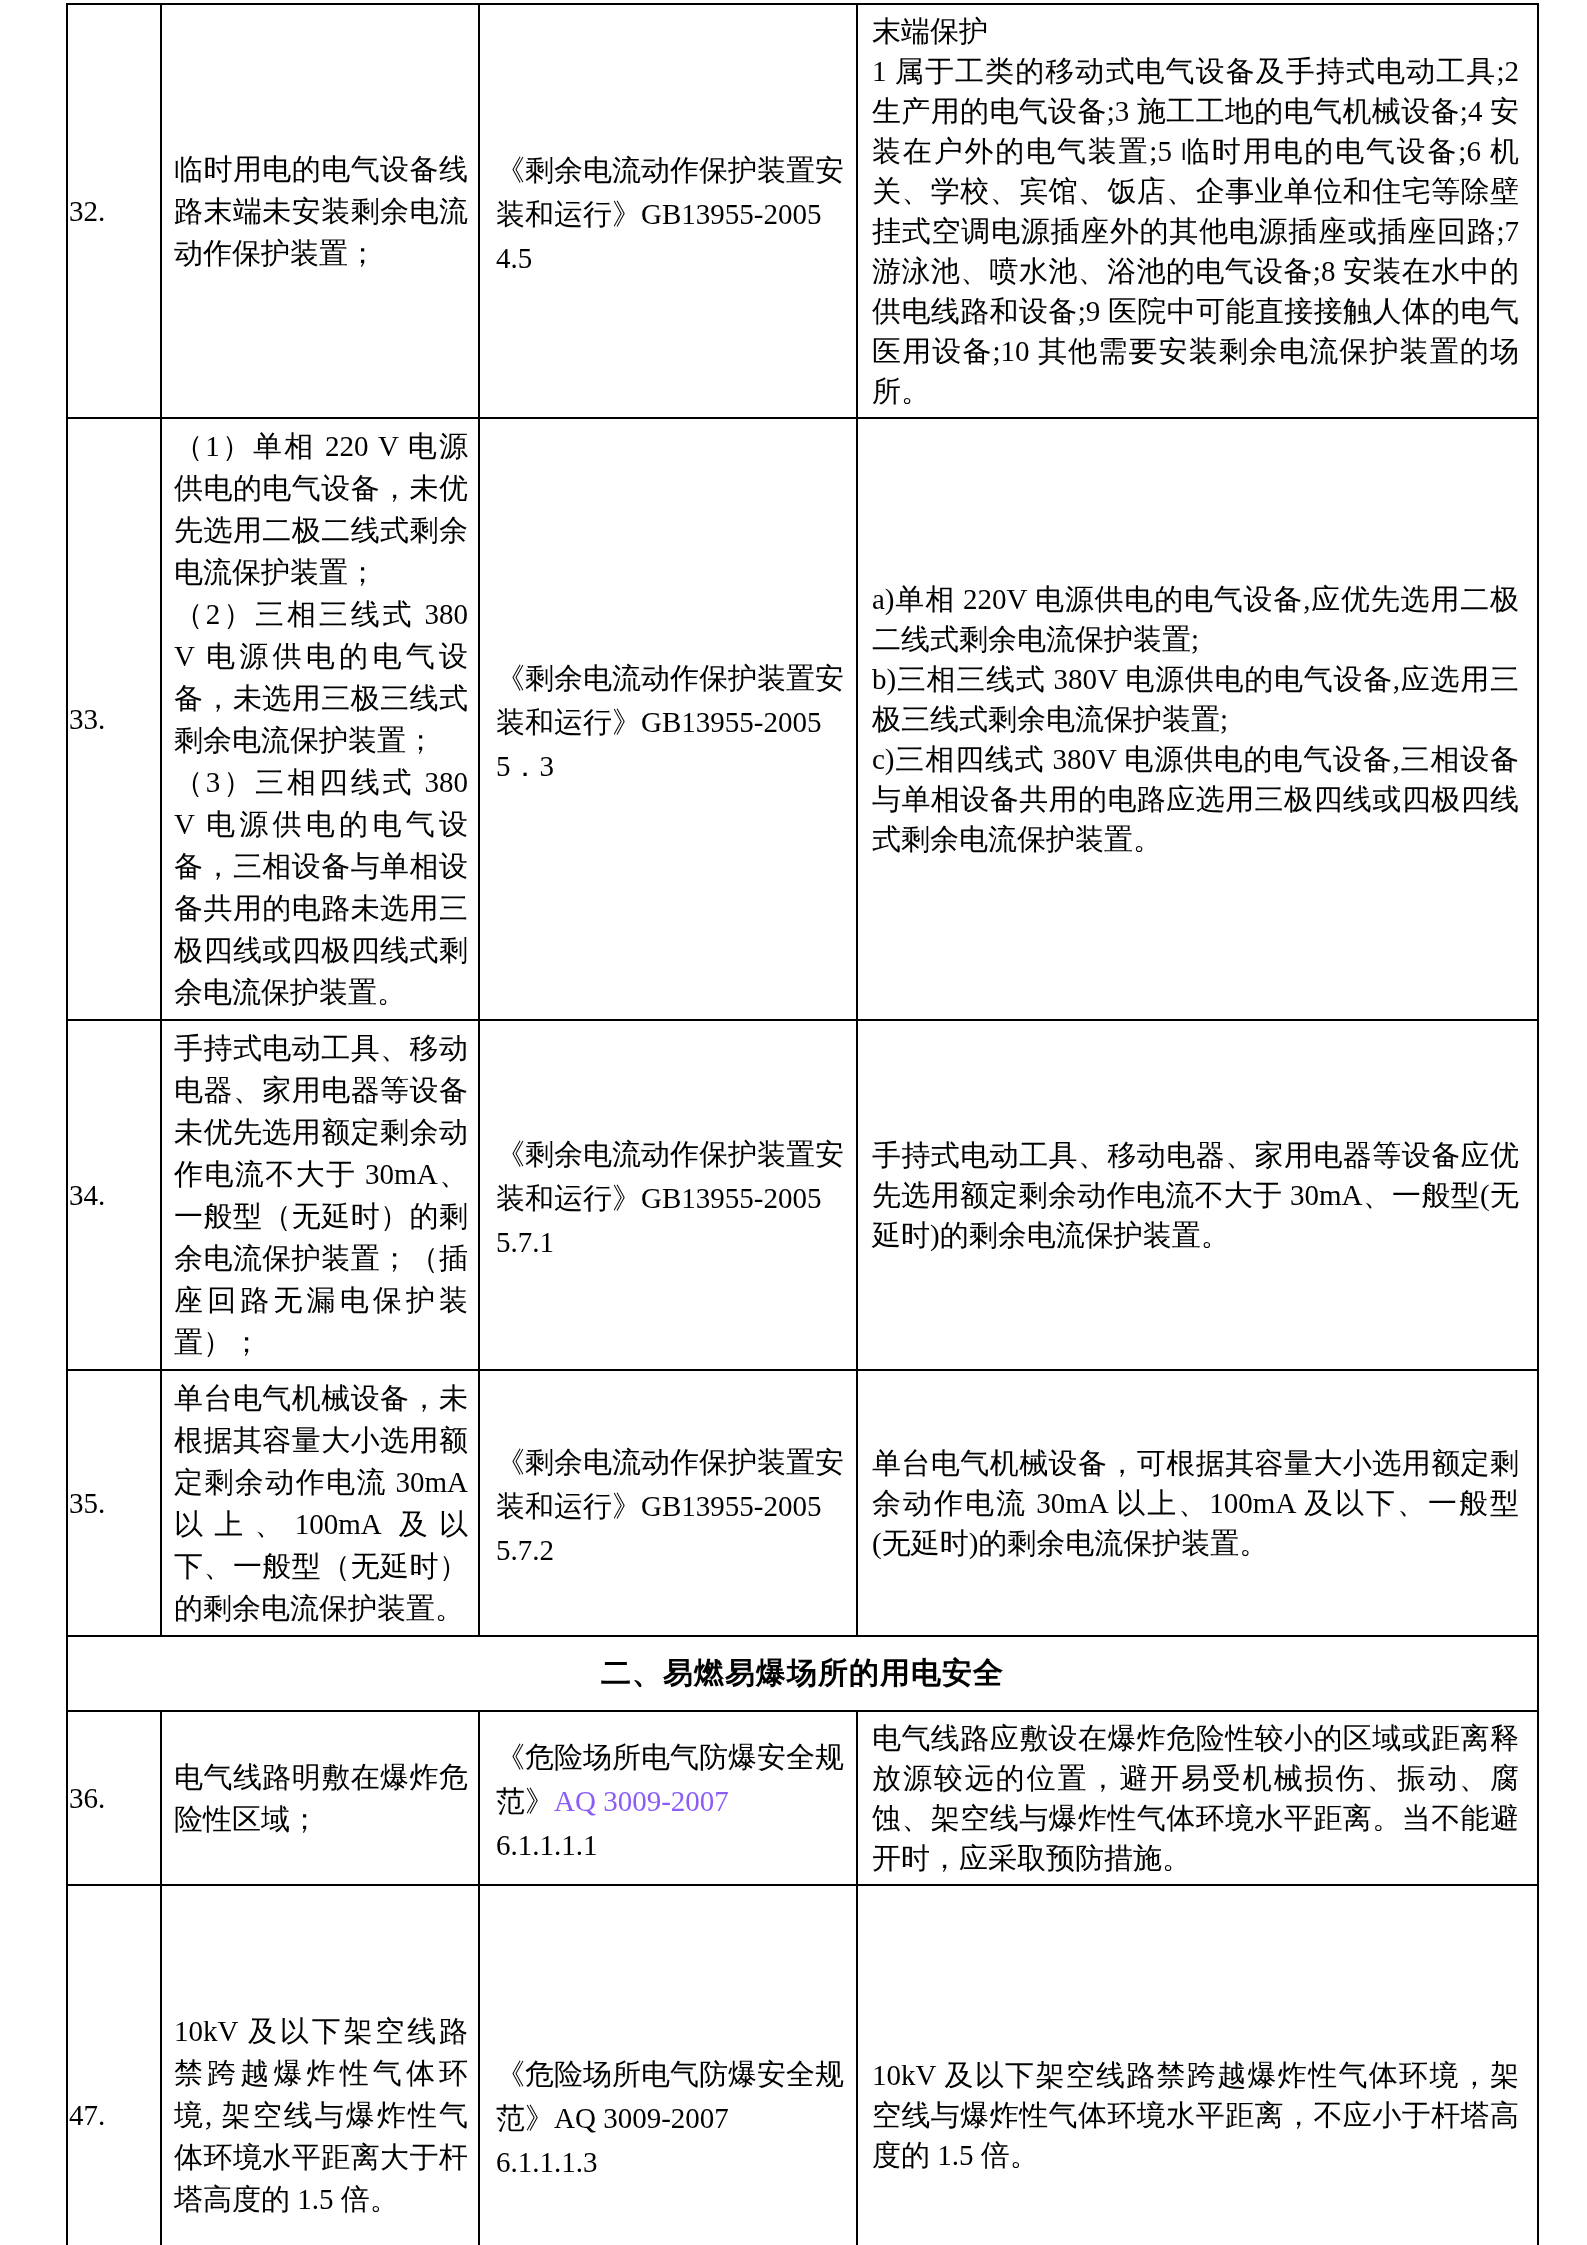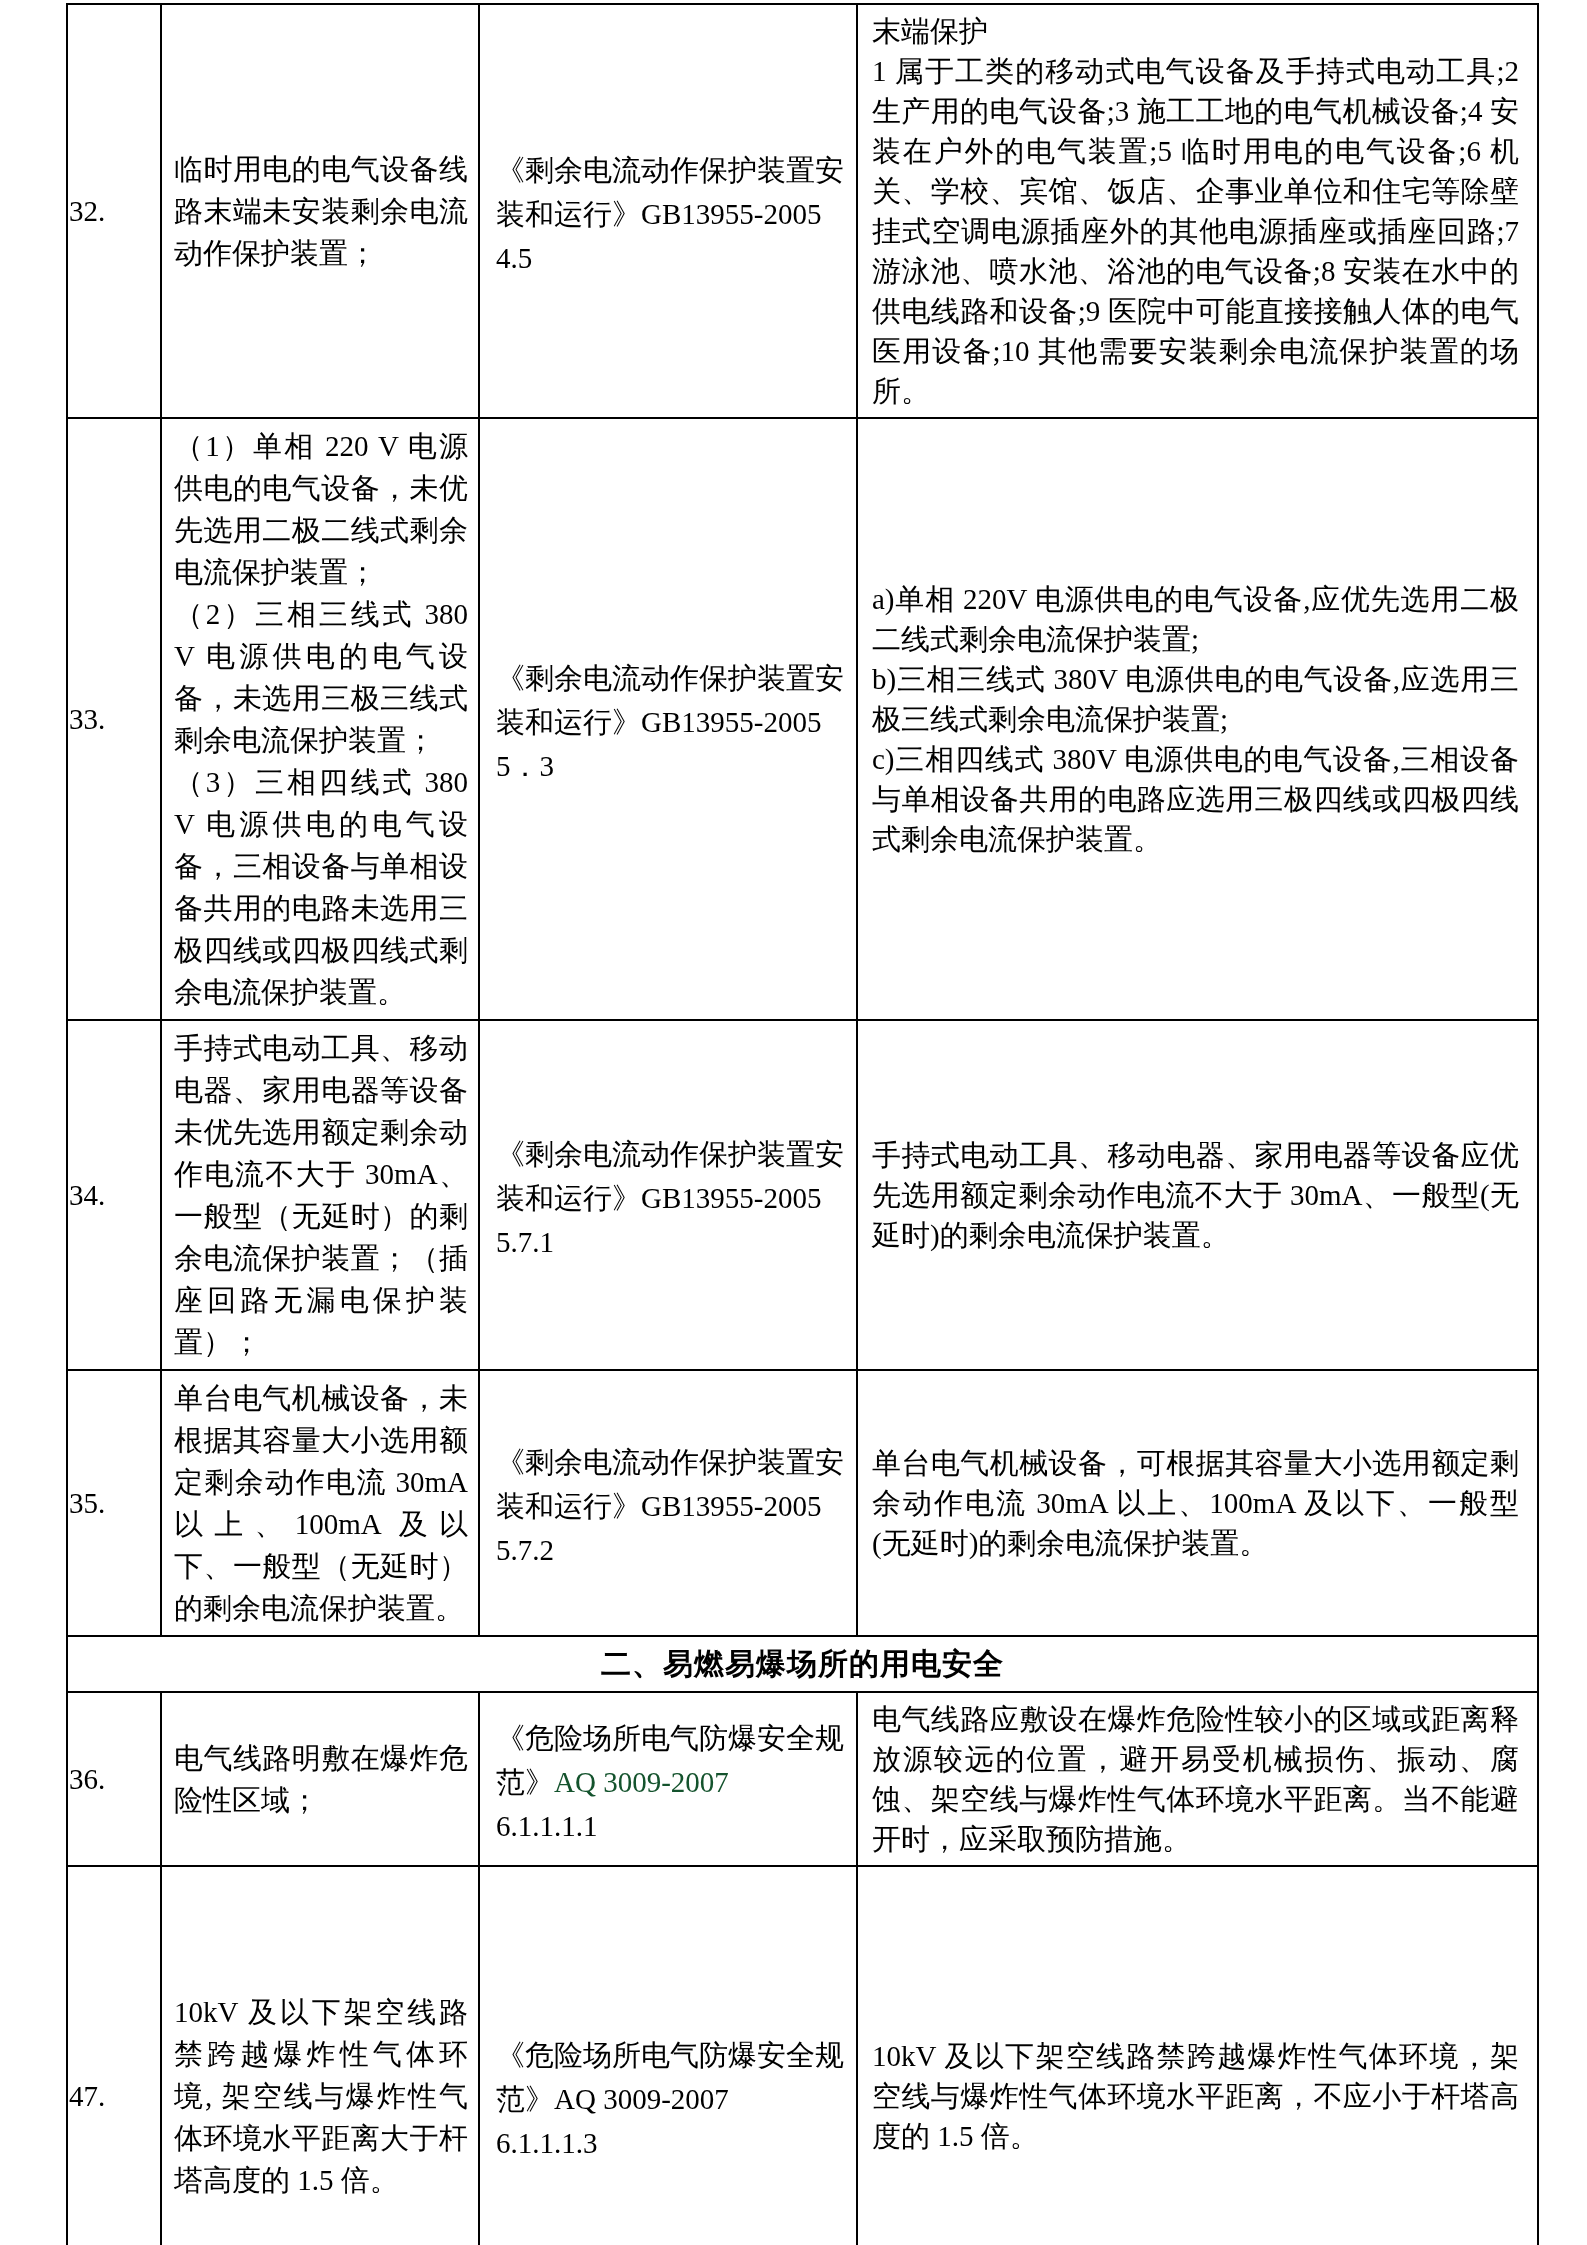--- a/index.html
+++ b/index.html
@@ -52,28 +52,28 @@
     text-align: center;
     font-family: "Liberation Sans", "DejaVu Sans", sans-serif;
     font-weight: bold;
     font-size: 30px;
     letter-spacing: 1px;
   }
   .cell-text {
     white-space: pre-wrap;
   }
   .red-text {
-    color: #14532d;
+    color: #8b5cf6;
   }
   
   tr.r32 { height: 370px; }
   tr.r33 { height: 589px; }
   tr.r34 { height: 292px; }
   tr.r35 { height: 251px; }
-  tr.rsec { height: 56px; }
+  tr.rsec { height: 75px; }
   tr.r36 { height: 173px; }
   tr.r37 { height: 460px; }
 </style>
 </head>
 <body>
 
 <table class="main-table">
   <colgroup>
     <col style="width:94px">
     <col style="width:318px">

